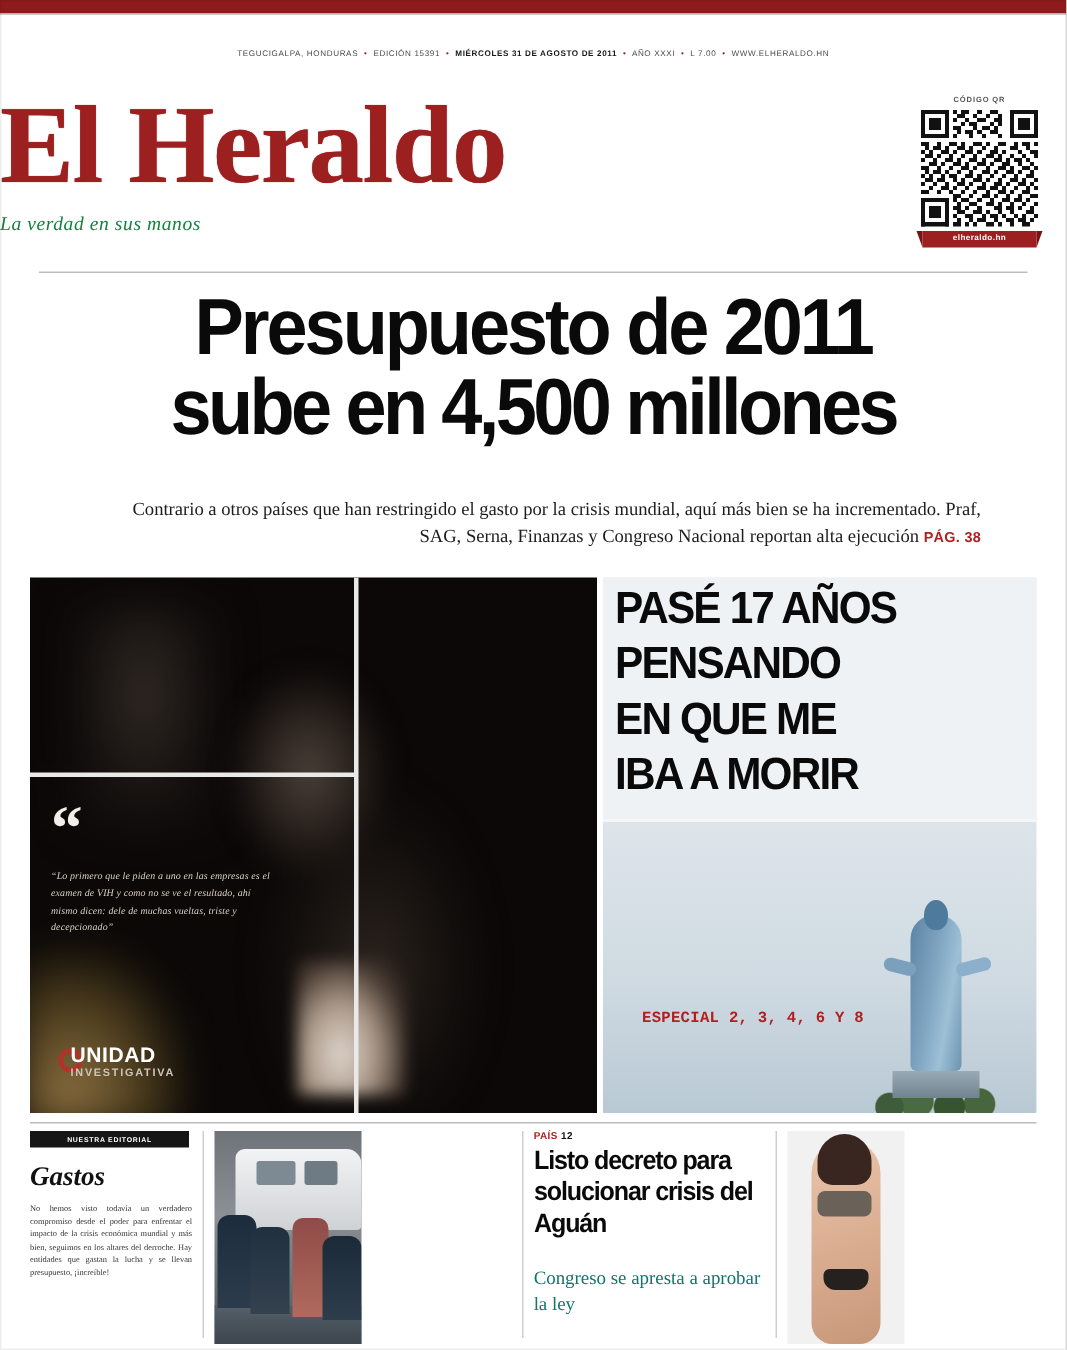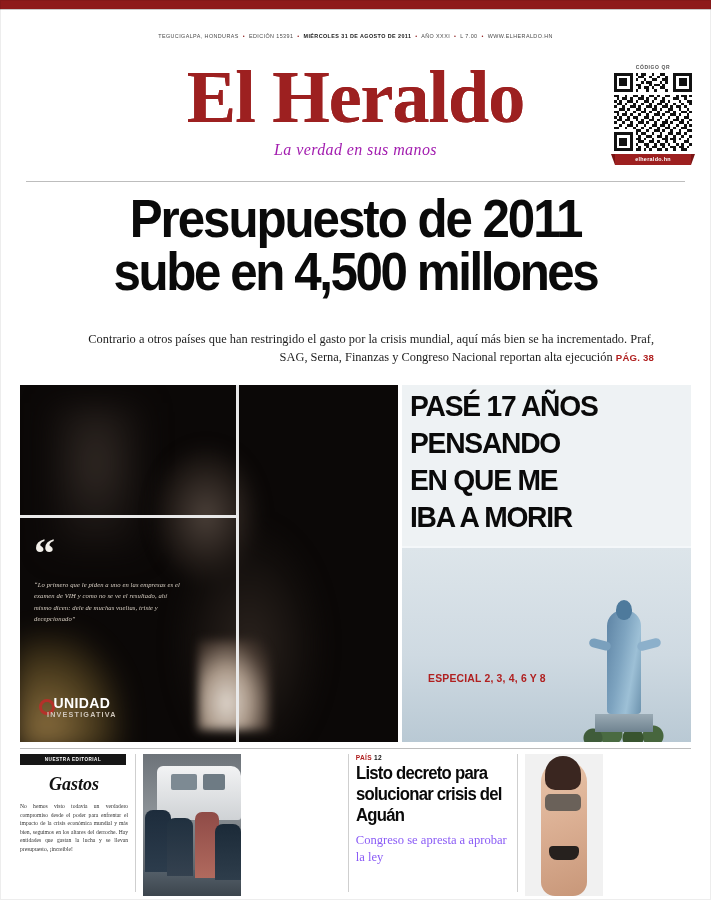--- a/index.html
+++ b/index.html
@@ -34,38 +34,38 @@
     font-size:5.4px; letter-spacing:.42px;
     color:#4a4a4a;
     white-space:nowrap;
   }
   .dateline b { color:#171717; font-weight:700; }
   .dateline .sep { color:#8e1b1b; padding:0 2px; }
 
   
   .masthead {
     position:absolute; left:0; top:60px; width:711px;
-    text-align:center;
+    text-align:left;
   }
   .masthead-title {
     font-family:"Liberation Serif", serif;
     font-weight:700;
     font-size:74px;
     line-height:74px;
     letter-spacing:-1px;
     color:#9d2020;
     text-shadow:0 0 .6px #9d2020;
   }
   .masthead-tagline {
     margin-top:7px;
     font-family:"Liberation Serif", serif;
     font-style:italic;
-    font-size:16px;
+    font-size:13px;
     letter-spacing:.4px;
-    color:#a21caf;
+    color:#15803d;
   }
 
   
   .qr-block {
     position:absolute; right:14px; top:64px;
     width:88px;
     text-align:center;
   }
   .qr-label {
     font-family:"Liberation Sans", sans-serif;
@@ -193,21 +193,21 @@
   }
   .ui-badge{
     position:absolute; left:5px; bottom:8px;
     display:flex; align-items:center;
   }
   .ui-badge .dot{
     width:16px; height:16px; border-radius:50%;
     border:3px solid #b4312a; background:transparent;
     margin-right:-8px;
   }
-  .ui-badge .txt{ line-height:1;text-align:center; }
+  .ui-badge .txt{ line-height:1; }
   .ui-badge .t1{
     font-family:"Liberation Sans", sans-serif;
     font-weight:700; font-size:14px; letter-spacing:.4px; color:#fff;
     display:block;
   }
   .ui-badge .t2{
     font-family:"Liberation Sans", sans-serif;
     font-weight:700; font-size:7.2px; letter-spacing:1.2px; color:#cfc6bb;
     display:block; margin-top:1px;
   }
@@ -241,21 +241,21 @@
   }
   .fr-deck{
     position:absolute; left:26px; top:15px; width:185px;
     font-family:"Liberation Serif", serif;
     font-size:12.6px;
     line-height:17.6px;
     color:#111;
   }
   .fr-ref{
     position:absolute; left:26px; top:125px;
-    font-family:Liberation Sans, sans-serif;
+    font-family:Liberation Mono, monospace;
     font-weight:700; font-size:10.4px;
     letter-spacing:.2px; color:#b02020;
     white-space:nowrap;
   }
   .statue{
     position:absolute; right:28px; bottom:-4px;
     width:78px; height:150px;
   }
   .statue .body{
     position:absolute; left:22px; top:14px;
@@ -313,21 +313,21 @@
   
   .col-edit{ width:112px; }
   .edit-bar{
     width:106px; height:11px; background:#161616;
     color:#fff;
     font-family:"Liberation Sans", sans-serif;
     font-size:4.6px; font-weight:700; letter-spacing:.5px;
     text-align:center; line-height:11px;
   }
   .edit-title{
-    margin-top:9px; text-align:center;
+    margin-top:9px; text-align:left;
     font-family:"Liberation Serif", serif;
     font-style:italic; font-weight:700;
     font-size:18px; color:#111;
   }
   .edit-body{
     margin-top:7px;
     font-family:"Liberation Serif", serif;
     font-size:5.6px; line-height:8.6px;
     color:#333; text-align:justify;
   }
@@ -396,24 +396,24 @@
   .col-pais{ width:160px; }
   .pais-hed{
     margin-top:2px;
     font-family:"Liberation Sans", sans-serif;
     font-weight:700;
     font-size:17.6px; line-height:21px;
     letter-spacing:-.8px; color:#0a0a0a;
     transform:scaleX(.95); transform-origin:left top;
   }
   .pais-sub{
-    margin-top:6px;
+    margin-top:18px;
     font-family:"Liberation Serif", serif;
     font-size:12.6px; line-height:16.5px;
-    color:#8b5cf6;
+    color:#0f766e;
   }
 
   
   .col-zona{ width:172px; display:flex; }
   .zona-photo{
     width:78px; height:142px;
     background:#f1f1f1; position:relative; overflow:hidden;
   }
   .zona-photo .figure{
     position:absolute; left:16px; top:6px; width:46px; height:136px;

